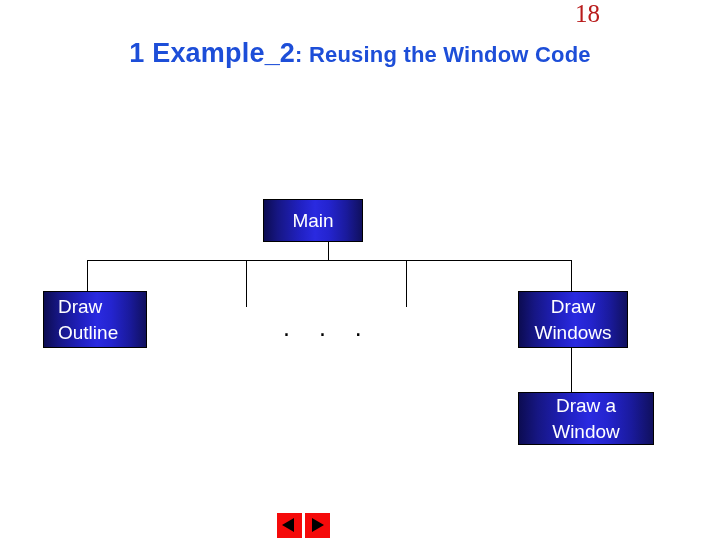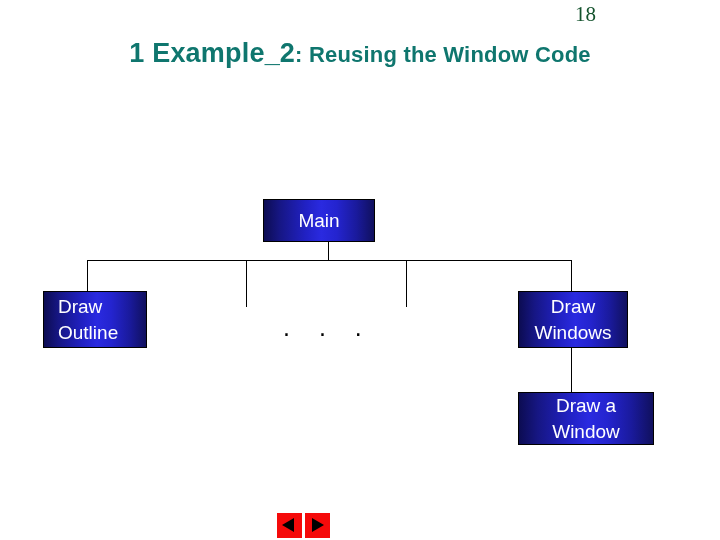--- a/index.html
+++ b/index.html
@@ -20,34 +20,34 @@
   }
 
   
   #page-number {
     position: absolute;
     left: 575px;
     top: 3px;
     width: 40px;
     text-align: left;
     font-family: "Liberation Serif", serif;
-    font-size: 21px;
+    font-size: 25px;
     line-height: 22px;
-    color: #14532d;
+    color: #b91c1c;
     letter-spacing: 0px;
   }
 
   
   #title {
     position: absolute;
     left: 0px;
     top: 38px;
     width: 720px;
     text-align: center;
-    color: #0f766e;
+    color: #1d4ed8;
     white-space: nowrap;
   }
   #title .title-main {
     font-family: "Liberation Sans", sans-serif;
     font-weight: bold;
     font-size: 27px;
     letter-spacing: 0.2px;
   }
   #title .title-sub {
     font-family: "Liberation Sans", sans-serif;
@@ -153,21 +153,21 @@
   <div class="connector conn-v" style="left:87px; top:260px; height:31px;"></div>
 
   <div class="connector conn-v" style="left:246px; top:260px; height:47px;"></div>
 
   <div class="connector conn-v" style="left:406px; top:260px; height:47px;"></div>
 
   <div class="connector conn-v" style="left:571px; top:260px; height:31px;"></div>
 
   <div class="connector conn-v" style="left:571px; top:348px; height:44px;"></div>
 
-  <div class="node-box node-center" style="left:263px; top:199px; width:112px; height:43px;">
+  <div class="node-box node-center" style="left:263px; top:199px; width:100px; height:43px;">
     <span class="node-label">Main</span>
   </div>
 
   <div class="node-box node-left" style="left:43px; top:291px; width:104px; height:57px;">
     <span class="node-label">Draw
 Outline</span>
   </div>
 
   <div class="node-box node-center" style="left:518px; top:291px; width:110px; height:57px;">
     <span class="node-label">Draw

